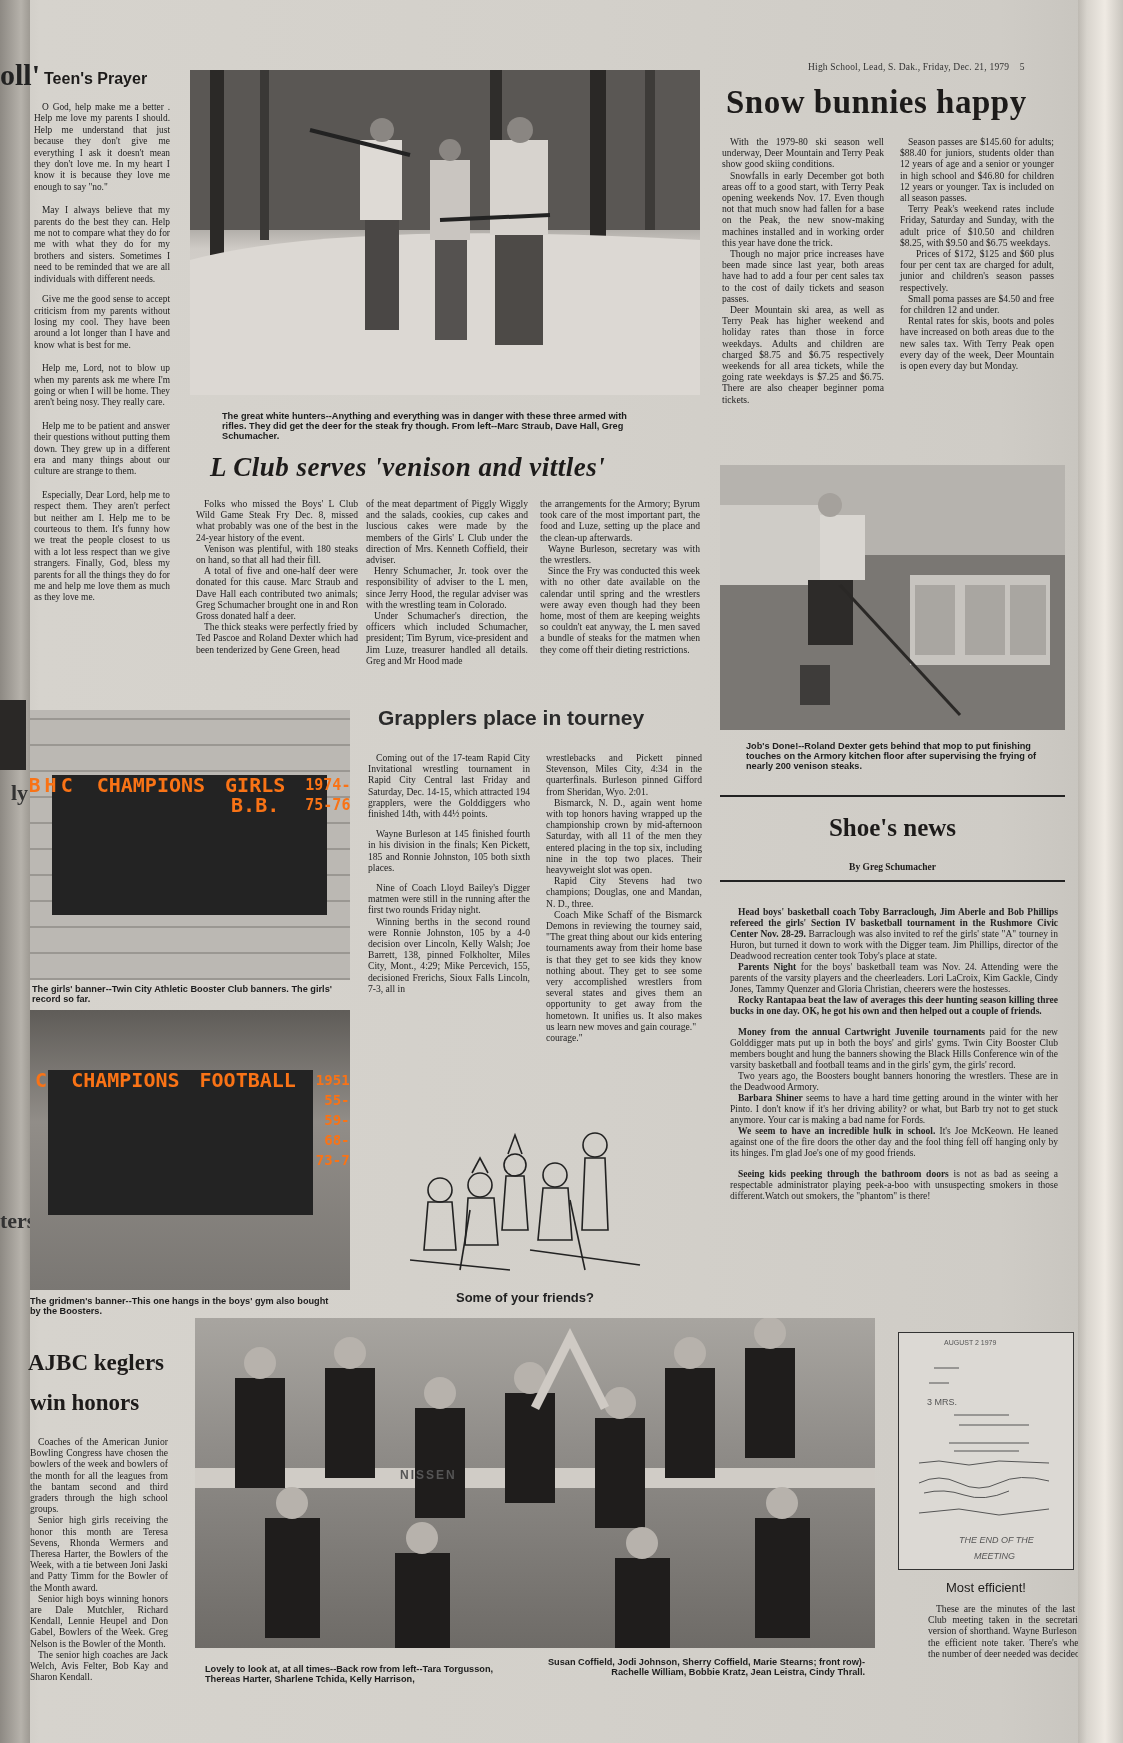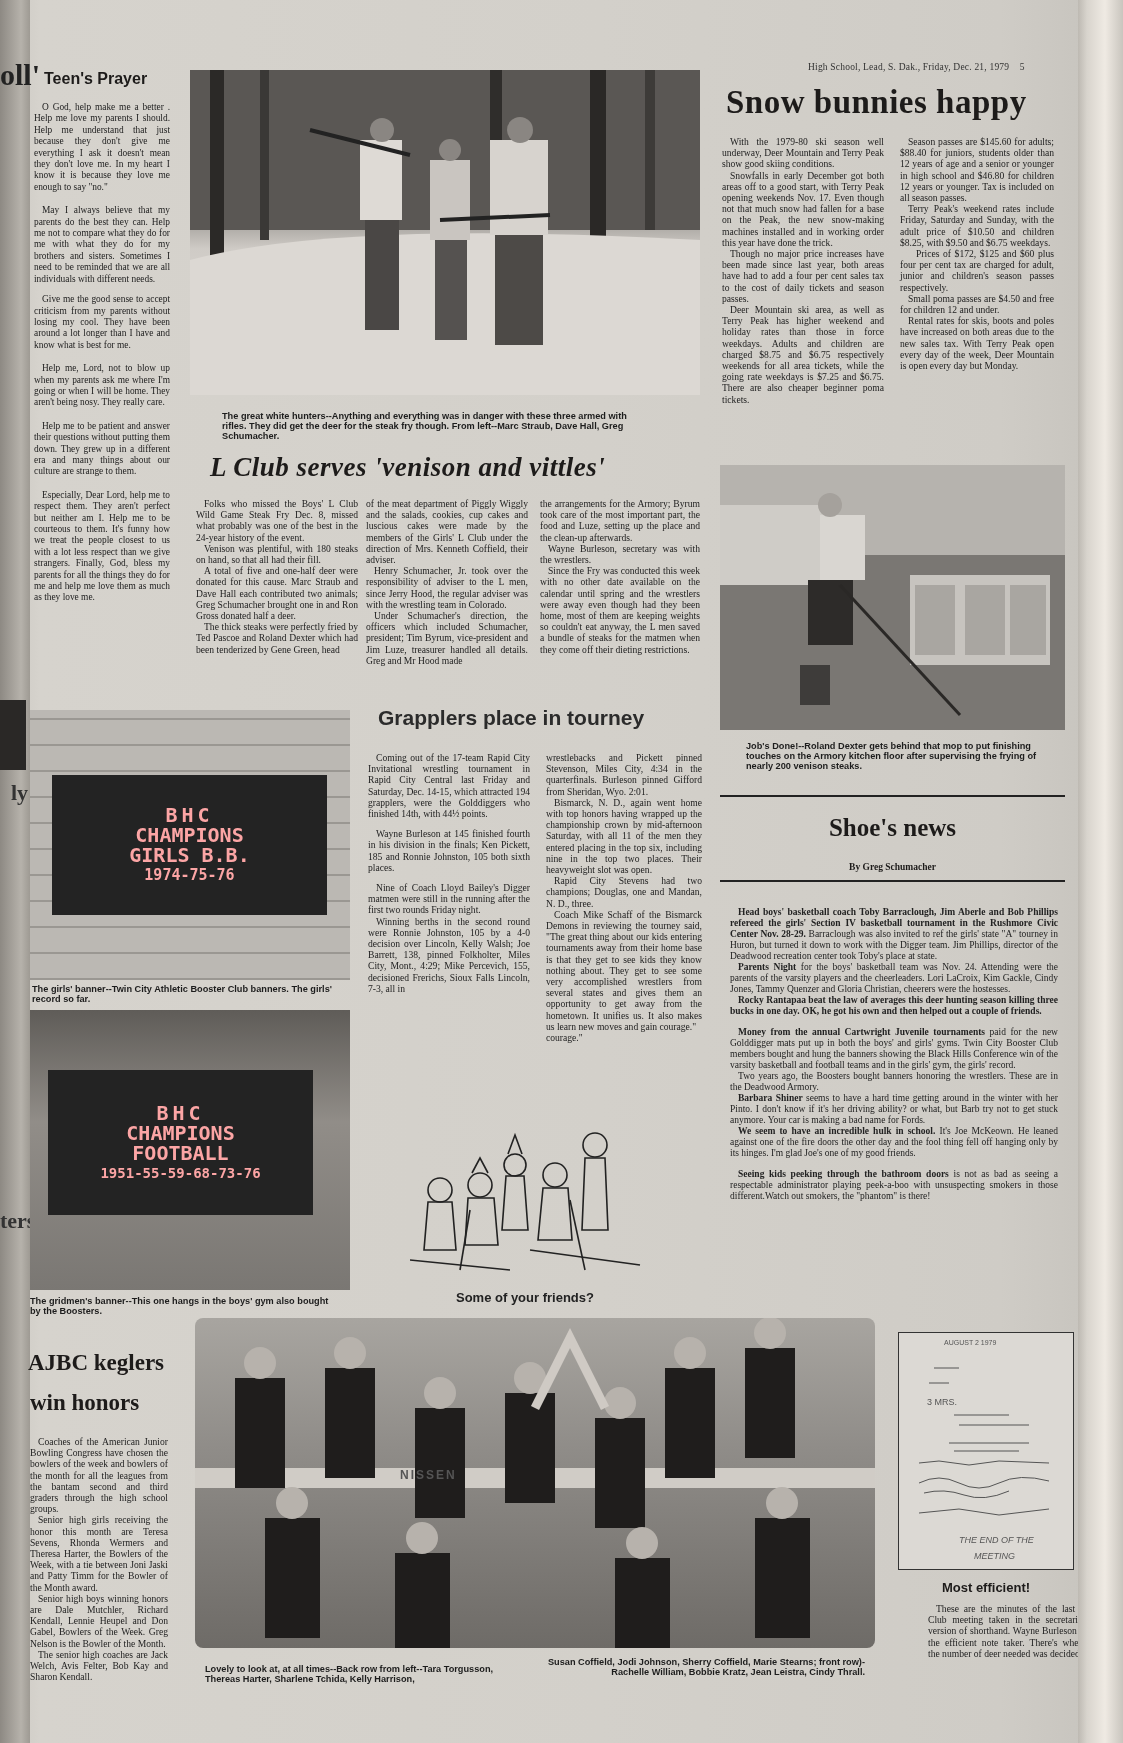--- a/index.html
+++ b/index.html
@@ -34,23 +34,23 @@
   .caption { font-family: "Liberation Sans","DejaVu Sans",sans-serif; font-size: 9.2px; line-height: 10px; color:#1d1d1d; }
   .photo {
     position: absolute; overflow: hidden;
     background: #6d6a66;
   }
   .hr { position:absolute; height:2px; background:#222; }
 
   
   .banner-wall { background: repeating-linear-gradient(0deg, #9a9792 0 2px, #bbb8b3 2px 26px); }
   .banner-cloth {
-    position:absolute; background:#232323; color:#fca5a5;
+    position:absolute; background:#232323; color:#f97316;
     font-family:"DejaVu Sans Mono","Liberation Mono",monospace; font-weight:bold;
-    text-align:center; display:flex; flex-direction:column; justify-content:center;
+    text-align:center; display:flex; flex-direction:row; justify-content:center;gap:20px;
   }
 </style>
 </head>
 <body>
 
 <div class="top-shadow"></div>
 <div class="page">
 
   <div class="gutter-left"></div>
   <div class="abs serif" style="left:0;top:58px;font-size:30px;font-weight:bold;color:#222;">oll'</div>
@@ -228,21 +228,21 @@
 
   <div class="abs serif" style="left:28px;top:1350px;font-size:23px;font-weight:bold;">AJBC keglers</div>
   <div class="abs serif" style="left:30px;top:1390px;font-size:23px;font-weight:bold;">win honors</div>
   <div class="abs body-text" style="left:30px;top:1436px;width:138px;">
     <p>Coaches of the American Junior Bowling Congress have chosen the bowlers of the week and bowlers of the month for all the leagues from the bantam second and third graders through the high school groups.</p>
     <p>Senior high girls receiving the honor this month are Teresa Sevens, Rhonda Wermers and Theresa Harter, the Bowlers of the Week, with a tie between Joni Jaski and Patty Timm for the Bowler of the Month award.</p>
     <p>Senior high boys winning honors are Dale Mutchler, Richard Kendall, Lennie Heupel and Don Gabel, Bowlers of the Week. Greg Nelson is the Bowler of the Month.</p>
     <p>The senior high coaches are Jack Welch, Avis Felter, Bob Kay and Sharon Kendall.</p>
   </div>
 
-  <div class="photo" style="left:195px;top:1318px;width:680px;height:330px;background:linear-gradient(180deg,#a8a5a0 0%,#8f8c88 40%,#6e6b67 100%);border-radius:8px;">
+  <div class="photo" style="left:195px;top:1318px;width:680px;height:330px;background:linear-gradient(180deg,#a8a5a0 0%,#8f8c88 40%,#6e6b67 100%);">
     <svg width="680" height="330" viewBox="0 0 680 330">
       <rect x="0" y="150" width="680" height="20" fill="#d0ccc6"></rect>
       <g fill="#1f1d1c">
         <rect x="40" y="60" width="50" height="110"></rect>
           <circle cx="65" cy="45" r="16" fill="#b7b2ac"></circle>
         <rect x="130" y="50" width="50" height="110"></rect>
           <circle cx="155" cy="35" r="16" fill="#b7b2ac"></circle>
         <rect x="220" y="90" width="50" height="110"></rect>
           <circle cx="245" cy="75" r="16" fill="#b7b2ac"></circle>
         <rect x="310" y="75" width="50" height="110"></rect>
@@ -282,19 +282,19 @@
         <path d="M20 150 Q40 140 60 150 T100 150 T150 148"></path>
         <path d="M25 160 Q45 155 65 162 T110 158"></path>
         <path d="M20 180 L60 176 L100 182 L150 176"></path>
       </g>
       <text x="45" y="12" font-size="7" fill="#555" font-family="Liberation Sans, sans-serif">AUGUST 2 1979</text>
       <text x="28" y="72" font-size="9" fill="#555" font-family="Liberation Sans, sans-serif">3 MRS.</text>
       <text x="60" y="210" font-size="9" fill="#555" font-family="Liberation Sans, sans-serif" font-style="italic">THE END OF THE</text>
       <text x="75" y="226" font-size="9" fill="#555" font-family="Liberation Sans, sans-serif" font-style="italic">MEETING</text>
     </svg>
   </div>
-  <div class="abs sans" style="left:898px;top:1580px;width:176px;text-align:center;font-size:13px;font-weight:bold;">Most efficient!</div>
+  <div class="abs sans" style="left:898px;top:1580px;width:176px;text-align:center;font-size:13px;font-weight:normal;">Most efficient!</div>
   <div class="abs body-text" style="left:912px;top:1603px;width:158px;margin-left:16px;">
     <p>These are the minutes of the last L Club meeting taken in the secretaries version of shorthand. Wayne Burleson is the efficient note taker. There's where the number of deer needed was decided!</p>
   </div>
 </div>
 
 <div class="right-edge"></div>
 
 </body></html>

